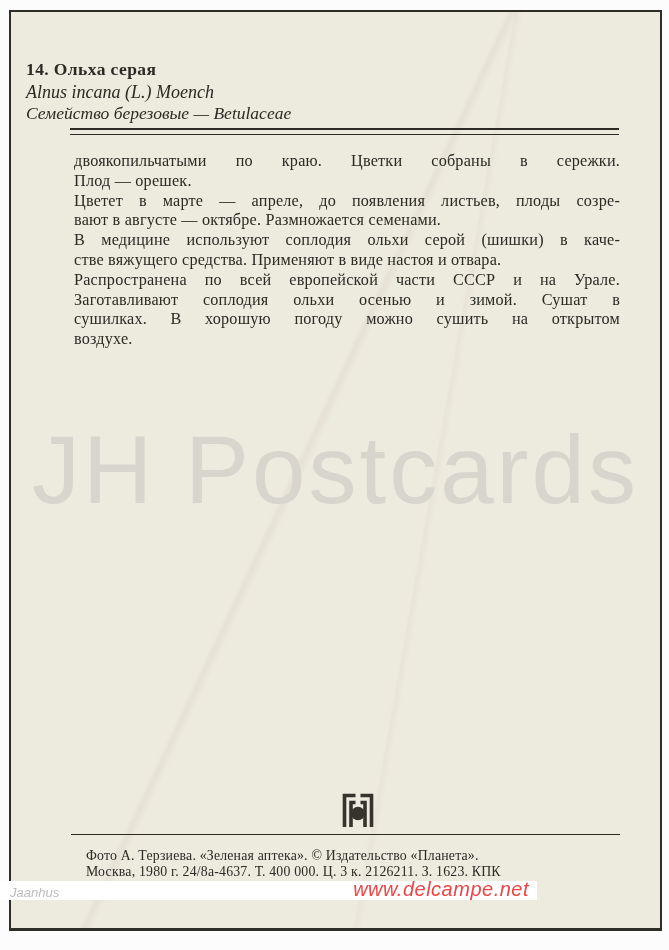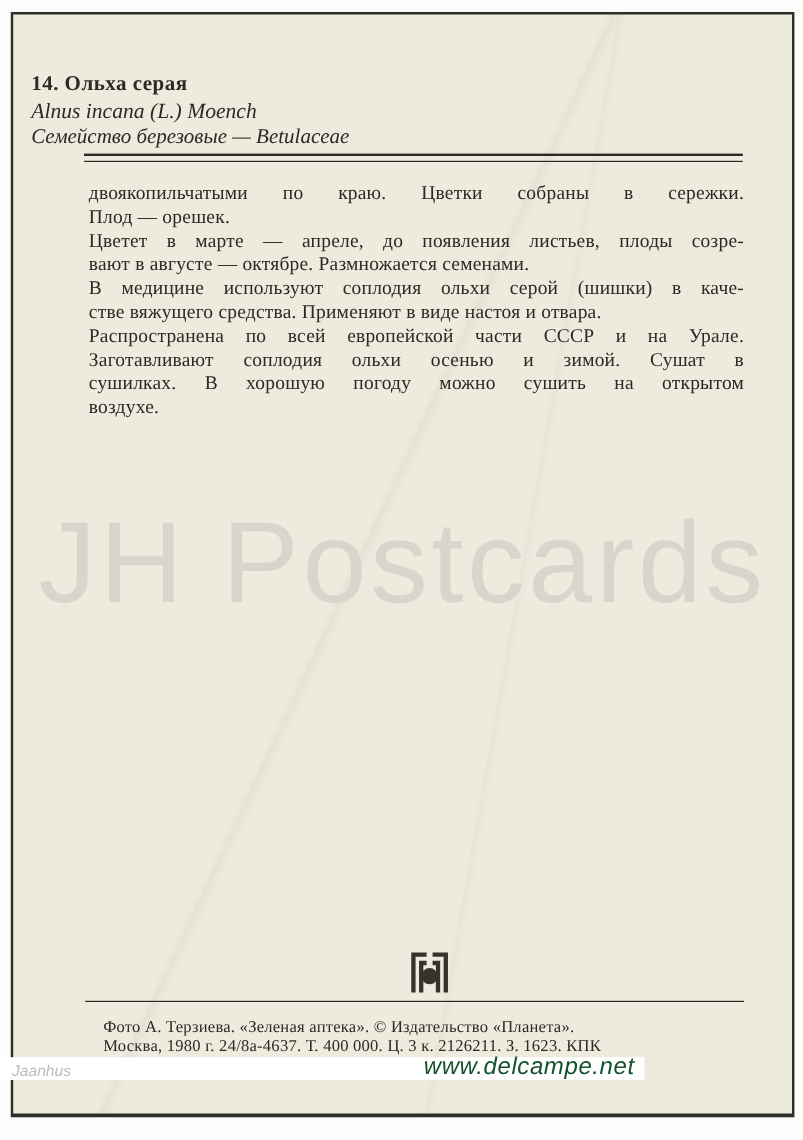--- a/index.html
+++ b/index.html
@@ -61,21 +61,21 @@
     font-style:italic;
   }
   .wm-left {
     position:absolute; left:10px; top:4px;
     font-family:"Liberation Sans", sans-serif;
     font-size:13px; color:#bcbcbc;
   }
   .wm-right {
     position:absolute; right:8px; top:-3px;
     font-family:"Liberation Sans", sans-serif;
-    font-size:20px; letter-spacing:0.5px; color:#14532d;
+    font-size:20px; letter-spacing:0.5px; color:#ef4444;
   }
 </style>
 </head>
 <body>
 
 <div class="page">
 
   <div class="postcard">
 
     <div class="header">

